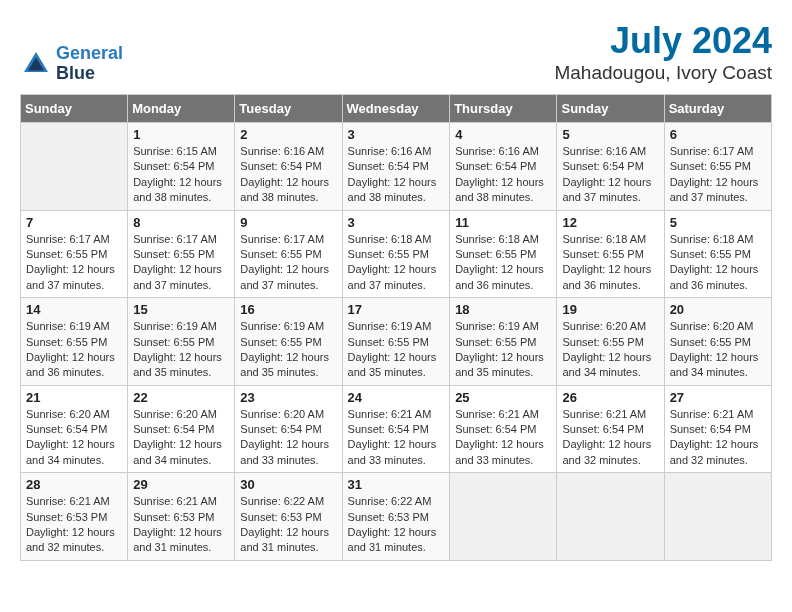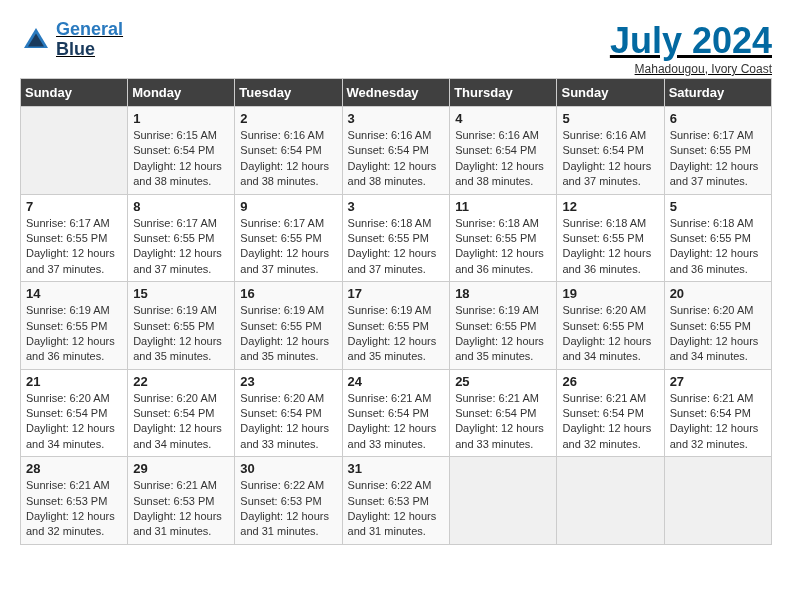--- a/index.html
+++ b/index.html
@@ -6,23 +6,22 @@
     body {
       font-family: Arial, sans-serif;
       background: #fff;
       width: 792px;
       min-height: 612px;
       padding: 20px;
     }
     .header {
       display: flex;
       justify-content: space-between;
-      align-items: flex-start;
-      margin-bottom: 2px;
-      text-decoration: underline;
+      align-items: flex-end;
+      margin-bottom: 10px;
     }
     .logo {
       display: flex;
       align-items: center;
       gap: 4px;
     }
     .logo-text {
       font-size: 18px;
       font-weight: bold;
       color: #1a3a5c;
@@ -37,30 +36,30 @@
     }
     .title-block {
       text-align: right;
     }
     .month-title {
       font-size: 36px;
       font-weight: bold;
       color: #0369a1;
     }
     .location-title {
-      font-size: 12px;
+      font-size: 19px;
       color: #333;
     }
     table {
       width: 100%;
       border-collapse: collapse;
       font-size: 11px;
     }
     thead tr th {
-      background-color: #404040;
+      background-color: #737373;
       color: #fff;
       padding: 6px 4px;
       text-align: left;
       font-size: 13px;
       border: 1px solid #ccc;
     }
     tbody tr td {
       border: 1px solid #ccc;
       vertical-align: top;
       padding: 4px 5px;

